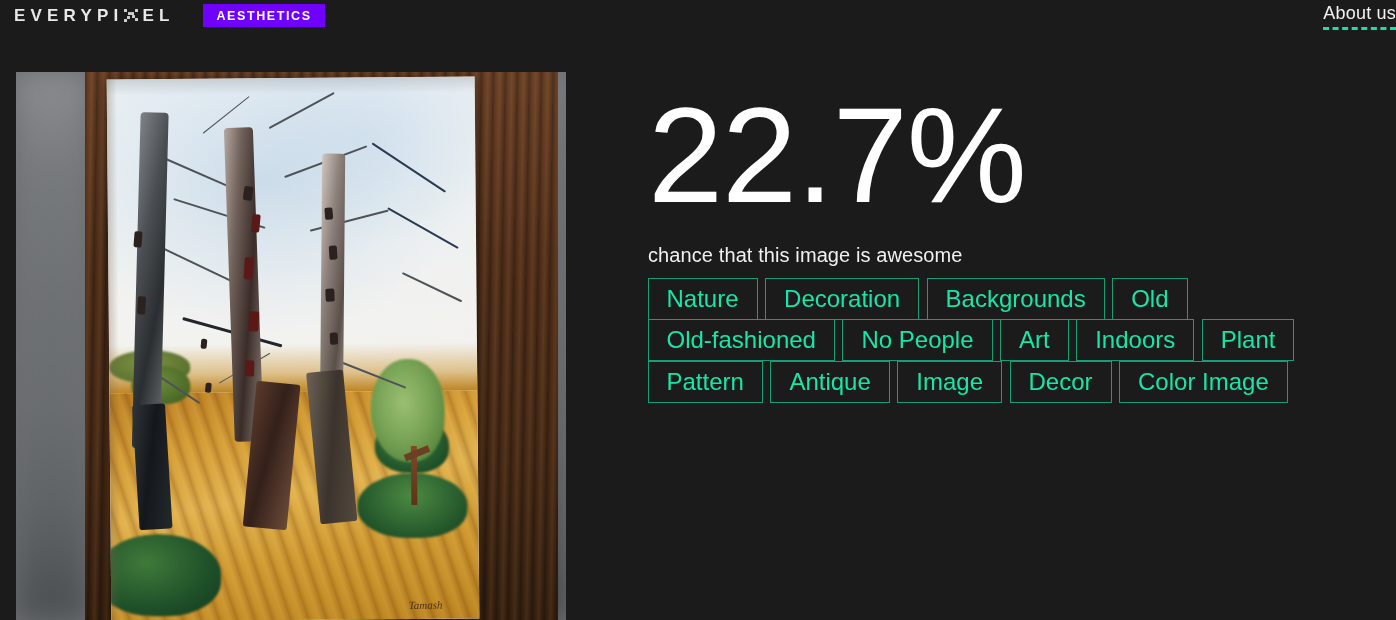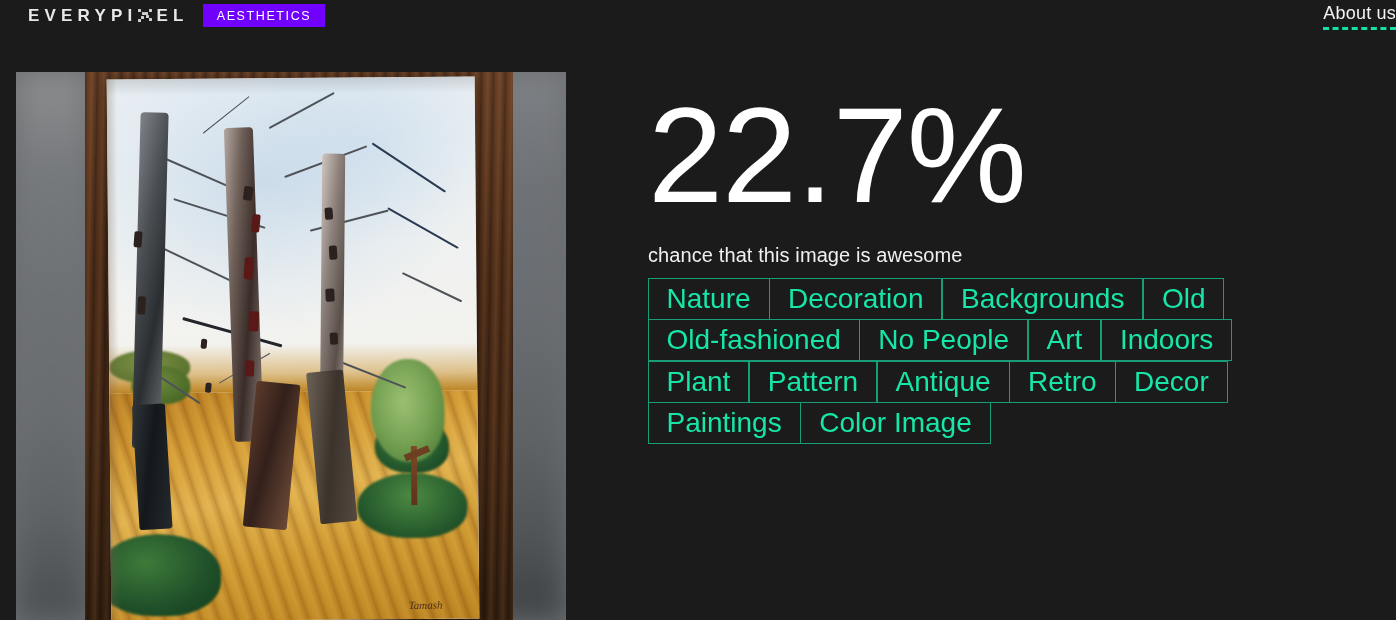--- a/index.html
+++ b/index.html
@@ -15,21 +15,21 @@
     background: #1b1b1b;
   }
 
   
   .header {
     position: absolute; top: 0; left: 0;
     width: 1396px; height: 46px;
     display: flex; align-items: center;
   }
   .logo {
-    position: absolute; left: 28px; top: 6px;
+    position: absolute; left: 14px; top: 6px;
     display: flex; align-items: center;
   }
   .logo-text {
     font-family: "Liberation Sans", sans-serif;
     font-size: 17px;
     font-weight: 700;
     letter-spacing: 5.2px;
     color: #e8e8e8;
     display: flex;
     align-items: center;
@@ -49,21 +49,21 @@
   .badge {
     position: absolute;
     left: 203px; top: 4px;
     width: 122px; height: 23px;
     background: #7000ff;
     display: flex; align-items: center; justify-content: center;
   }
   .badge-text {
     color: #ffffff;
     font-size: 12.5px;
-    font-weight: 400;
+    font-weight: 700;
     letter-spacing: 1.6px;
   }
   .about {
     position: absolute;
     right: 0px; top: 2px;
     padding-bottom: 3px;
     color: #f2f2f2;
     font-size: 18px;
     letter-spacing: 0.2px;
     cursor: pointer;
@@ -95,21 +95,21 @@
     right: 0; width: 72px;
     background: linear-gradient(180deg,
       #7e8185 0%, #6f7276 20%, #696c70 45%,
       #5e6265 68%, #4f5356 86%, #3d4144 100%);
   }
 
   
   .photo {
     position: absolute;
     left: 69px; top: 0;
-    width: 428px; height: 548px;
+    width: 473px; height: 548px;
     overflow: hidden;
     
     background:
       linear-gradient(92deg,
         #5a3a22 0%, #4a2d19 3%, #6d4526 7%, #4a2d19 11%, #5a3a22 100%);
   }
   
   .wood {
     position: absolute; inset: 0;
     background:
@@ -289,27 +289,27 @@
   }
   .tags {
     margin-top: 11px;
     width: 660px;
     display: flex;
     flex-wrap: wrap;
   }
   .tag {
     height: 42px;
     padding: 0 18px;
-    margin: -0.5px 0 0 -0.5px;
+    margin: -0.5px 8px 0 -0.5px;
     border: 1px solid #179e79;
     display: flex;
     align-items: center;
     justify-content: center;
     color: #17e6a8;
-    font-size: 28px;
+    font-size: 24px;
     background: transparent;
     cursor: pointer;
     white-space: nowrap;
     line-height: 1;
   }
 </style>
 </head>
 <body>
 
 <div id="page">
@@ -415,20 +415,19 @@
         <div class="tag">Decoration</div>
         <div class="tag">Backgrounds</div>
         <div class="tag">Old</div>
         <div class="tag">Old-fashioned</div>
         <div class="tag">No People</div>
         <div class="tag">Art</div>
         <div class="tag">Indoors</div>
         <div class="tag">Plant</div>
         <div class="tag">Pattern</div>
         <div class="tag">Antique</div>
-        <div class="tag">Retro</div>
+        <div class="tag">Image</div>
         <div class="tag">Decor</div>
-        <div class="tag">Paintings</div>
         <div class="tag">Color Image</div>
       </div>
   </div>
 
 </div>
 
 </body></html>

